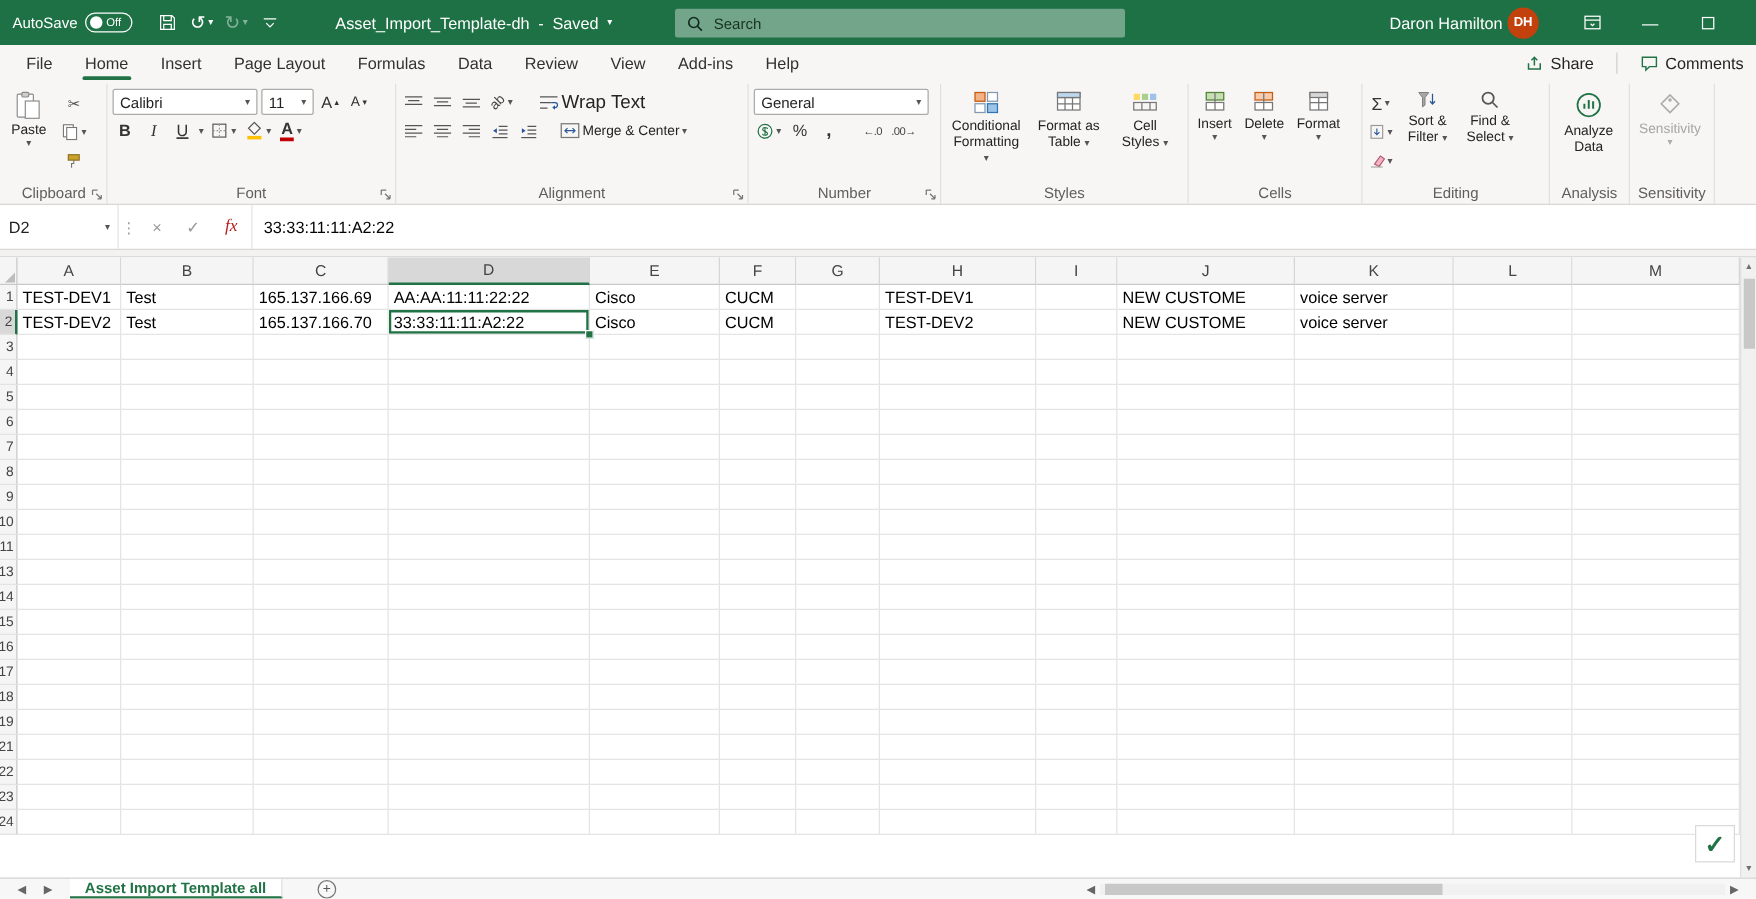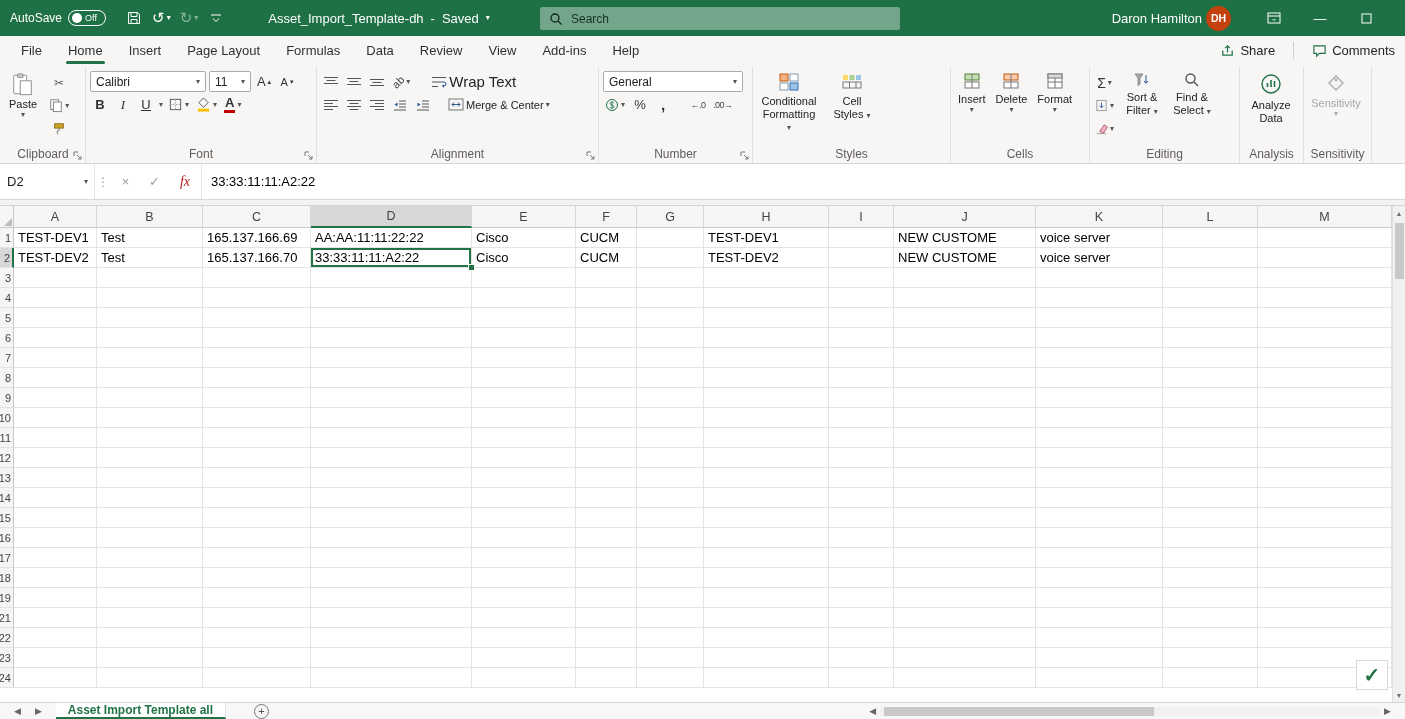--- a/index.html
+++ b/index.html
@@ -420,20 +420,28 @@
   <div class="rgroup" style="width:198px;display:flex;gap:2px">
     <div class="bigbtn" style="width:66px">
       <svg width="20" height="20" viewBox="0 0 20 20">
           <rect x="1" y="2" width="8" height="7" fill="#F4B183" stroke="#C55A11"></rect>
           <rect x="11" y="2" width="8" height="7" fill="#fff" stroke="#8497B0"></rect>
           <rect x="1" y="11" width="8" height="7" fill="#fff" stroke="#8497B0"></rect>
           <rect x="11" y="11" width="8" height="7" fill="#9DC3E6" stroke="#2E75B6"></rect>
         </svg>
       <span class="lbl"><span>Conditional Formatting</span> <span class="dd">▾</span></span>
     </div>
+    <div class="bigbtn" style="width:62px">
+      <svg width="20" height="20" viewBox="0 0 20 20">
+          <rect x="1" y="2" width="18" height="14" fill="#fff" stroke="#777"></rect>
+          <path d="M1 6h18M1 11h18M7 2v14M13 2v14" stroke="#777"></path>
+          <rect x="1" y="2" width="18" height="4" fill="#BDD7EE" stroke="#777"></rect>
+        </svg>
+      <span class="lbl"><span>Format as Table</span> <span class="dd">▾</span></span>
+    </div>
     <div class="bigbtn" style="width:56px">
       <svg width="20" height="20" viewBox="0 0 20 20">
           <rect x="1" y="3" width="5" height="5" fill="#FFD966"></rect>
           <rect x="7.5" y="3" width="5" height="5" fill="#A9D08E"></rect>
           <rect x="14" y="3" width="5" height="5" fill="#9DC3E6"></rect>
           <rect x="1" y="10" width="18" height="6" fill="none" stroke="#777"></rect>
           <path d="M7.5 10v6M14 10v6" stroke="#777"></path>
         </svg>
       <span class="lbl"><span>Cell Styles</span> <span class="dd">▾</span></span>
     </div>
@@ -762,38 +770,20 @@
         <div class="cell" style="width: 67px;"></div>
         <div class="cell" style="width: 125px;"></div>
         <div class="cell" style="width: 65px;"></div>
         <div class="cell" style="width: 142px;"></div>
         <div class="cell" style="width: 127px;"></div>
         <div class="cell" style="width: 95px;"></div>
         <div class="cell" style="width: 134px;"></div>
       </div>
       <div class="grid-row">
         <div class="row-hdr">
-          <span>12</span>
-        </div>
-        <div class="cell" style="width: 83px;"></div>
-        <div class="cell" style="width: 106px;"></div>
-        <div class="cell" style="width: 108px;"></div>
-        <div class="cell" style="width: 161px;"></div>
-        <div class="cell" style="width: 104px;"></div>
-        <div class="cell" style="width: 61px;"></div>
-        <div class="cell" style="width: 67px;"></div>
-        <div class="cell" style="width: 125px;"></div>
-        <div class="cell" style="width: 65px;"></div>
-        <div class="cell" style="width: 142px;"></div>
-        <div class="cell" style="width: 127px;"></div>
-        <div class="cell" style="width: 95px;"></div>
-        <div class="cell" style="width: 134px;"></div>
-      </div>
-      <div class="grid-row">
-        <div class="row-hdr">
           <span>13</span>
         </div>
         <div class="cell" style="width: 83px;"></div>
         <div class="cell" style="width: 106px;"></div>
         <div class="cell" style="width: 108px;"></div>
         <div class="cell" style="width: 161px;"></div>
         <div class="cell" style="width: 104px;"></div>
         <div class="cell" style="width: 61px;"></div>
         <div class="cell" style="width: 67px;"></div>
         <div class="cell" style="width: 125px;"></div>

